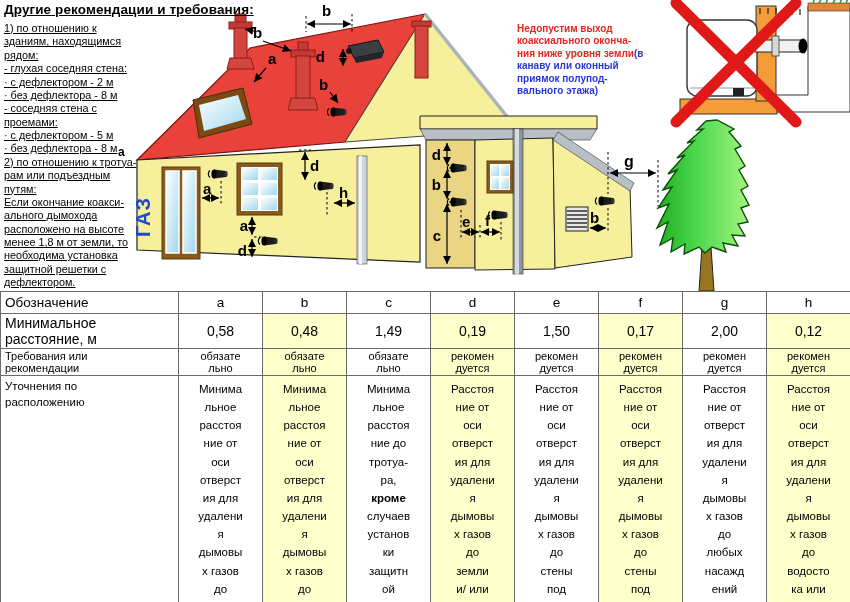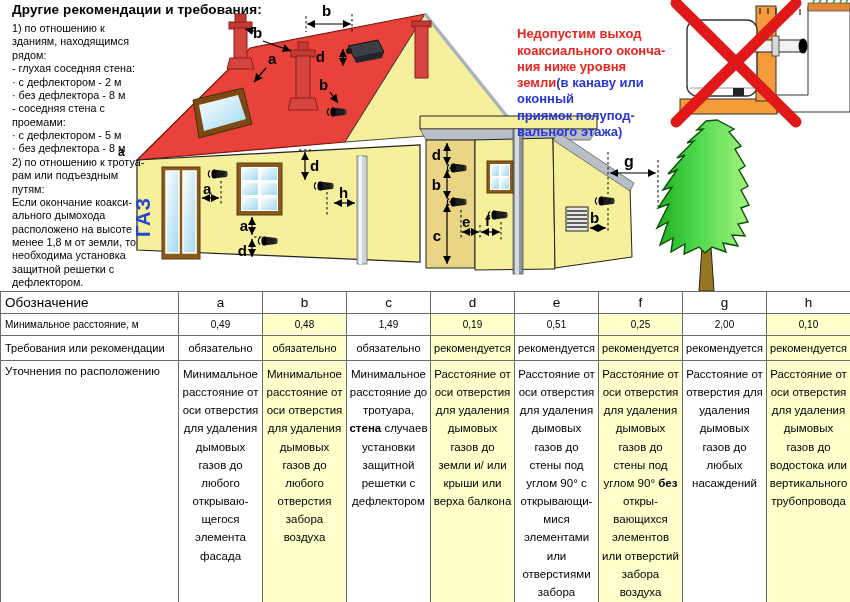--- a/index.html
+++ b/index.html
@@ -1,44 +1,44 @@
 <!DOCTYPE html>
 <html style="--warning-red: #e8261f; --warning-blue: #2a35d8; --gas-blue: #1f49c8; --roof-red: #e8423a; --wall-yellow: #f6f09c; --wall-dark: #e9d584; --table-highlight: #ffffcc; --cross-red: #e01818; --tree-green: #35cc35; --inset-orange: #f49b3a;"><head>
 <meta charset="utf-8">
 <style>
   html,body{margin:0;padding:0;background:#fff;}
   .page{position:relative;width:850px;height:602px;background:#fff;overflow:hidden;
         font-family:"Liberation Sans",sans-serif;color:#000;}
   
-  .notes{position:absolute;left:12px;top:2px;width:260px;}
+  .notes{position:absolute;left:4px;top:2px;width:260px;text-decoration:underline;}
   .title{font-size:13.5px;font-weight:bold;letter-spacing:.1px;}
   .notes-text{width:138px;font-size:10.8px;line-height:1.24;white-space:pre-line;margin-top:5px;}
   
-  .warning{position:absolute;left:517px;top:10px;width:152px;font-size:13px;
+  .warning{position:absolute;left:517px;top:10px;width:152px;font-size:10px;
            line-height:1.25;white-space:pre-line;font-weight:bold;}
   .warning .red{color:var(--warning-red);}
   .warning .blue{color:var(--warning-blue);text-align:right;}
   
   .illus{position:absolute;left:0;top:0;}
   .lbl{font:bold 15px "Liberation Sans",sans-serif;fill:#000;}
   .lbl-sm{font:bold 12px "Liberation Sans",sans-serif;fill:#000;}
   .lbl-g{font:bold 16px "Liberation Sans",sans-serif;fill:#000;}
   .dim{stroke:#000;stroke-width:1.2;marker-start:url(#mS);marker-end:url(#mE);}
   .dim1{stroke:#000;stroke-width:1.2;marker-end:url(#mE);}
   .dash{stroke:#000;stroke-width:1;stroke-dasharray:2.5 2.5;fill:none;}
   .gas{font:bold 20px "Liberation Sans",sans-serif;fill:var(--gas-blue);letter-spacing:1px;}
   
   #reqtable{position:absolute;left:0;top:291px;width:850px;height:311px;
             border-collapse:collapse;table-layout:fixed;}
   #reqtable td{border:1px solid #6b6b6b;text-align:center;vertical-align:middle;
-               padding:1px 2px;overflow:hidden;overflow-wrap:break-word;background:#fff;}
+               padding:1px 19px;overflow:hidden;overflow-wrap:break-word;background:#fff;}
   #reqtable td.hl{background:var(--table-highlight);}
   #reqtable td.rowlbl{text-align:left;padding-left:4px;font-size:12px;background:#fff;}
   #reqtable tr:nth-child(1) td{height:19px;font-size:13.5px;}
-  #reqtable tr:nth-child(2) td{height:19px;font-size:10px;}
+  #reqtable tr:nth-child(2) td{height:19px;font-size:14px;}
   #reqtable tr:nth-child(3) td{height:22px;font-size:11px;margin-top:40px;}
   #reqtable tr:nth-child(4) td{vertical-align:top;padding-top:4px;font-size:11.5px;line-height:1.58;}
   #reqtable tr:nth-child(4) td.rowlbl{vertical-align:top;padding-top:3px;line-height:1.35;}
 </style>
 </head>
 <body>
 
 <div class="page">
 
   <svg class="illus" width="850" height="292" viewBox="0 0 850 292">
@@ -279,45 +279,45 @@
           <td>b</td>
           <td>c</td>
           <td>d</td>
           <td>e</td>
           <td>f</td>
           <td>g</td>
           <td>h</td>
         </tr>
         <tr>
           <td class="rowlbl">Минимальное расстояние, м</td>
-          <td>0,49</td>
+          <td>0,58</td>
           <td class="hl">0,48</td>
           <td>1,49</td>
           <td class="hl">0,19</td>
-          <td>0,51</td>
-          <td class="hl">0,25</td>
+          <td>1,50</td>
+          <td class="hl">0,17</td>
           <td>2,00</td>
-          <td class="hl">0,10</td>
+          <td class="hl">0,12</td>
         </tr>
         <tr>
           <td class="rowlbl">Требования или рекомендации</td>
           <td>обязательно</td>
           <td class="hl">обязательно</td>
           <td>обязательно</td>
           <td class="hl">рекомендуется</td>
           <td>рекомендуется</td>
           <td class="hl">рекомендуется</td>
           <td>рекомендуется</td>
           <td class="hl">рекомендуется</td>
         </tr>
         <tr>
           <td class="rowlbl">Уточнения по расположению</td>
           <td>Минимальное расстояние от оси отверстия для удаления дымовых газов до любого открываю­щегося элемента фасада</td>
           <td class="hl">Минимальное расстояние от оси отверстия для удаления дымовых газов до любого отверстия забора воздуха</td>
-          <td>Минимальное расстояние до тротуа­ра, <b>стена</b> случаев установки защитной решетки с дефлектором</td>
+          <td>Минимальное расстояние до тротуа­ра, <b>кроме</b> случаев установки защитной решетки с дефлектором</td>
           <td class="hl">Расстояние от оси отверстия для удаления дымовых газов до земли и/ или крыши или верха балкона</td>
           <td>Расстояние от оси отверстия для удаления дымовых газов до стены под углом 90° с открывающи­мися элементами или отверстиями забора воздуха; (0,15 м при наличии дефлектора)</td>
           <td class="hl">Расстояние от оси отверстия для удаления дымовых газов до стены под углом 90° <b>без</b> откры­вающихся элементов или отверстий забора воздуха</td>
           <td>Расстояние от отверстия для удаления дымовых газов до любых насаждений</td>
           <td class="hl">Расстояние от оси отверстия для удаления дымовых газов до водостока или вертикаль­ного трубопро­вода</td>
         </tr>
       </tbody>
   </table>
 </div>
 

